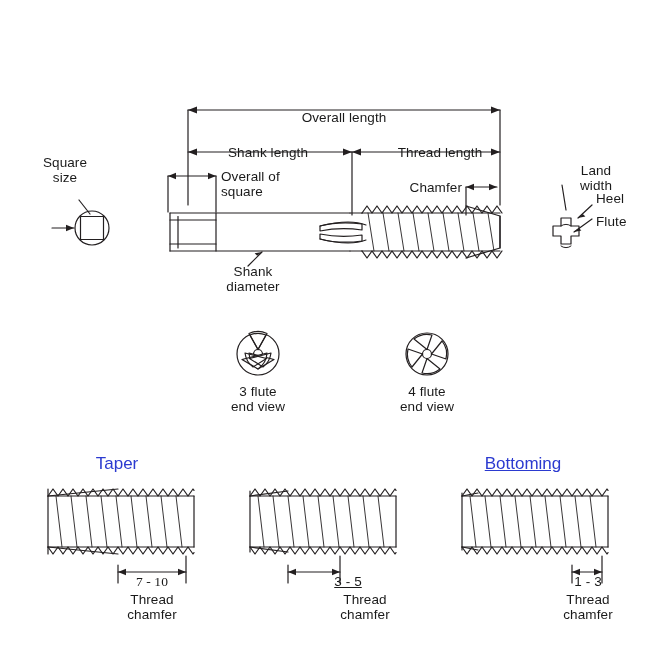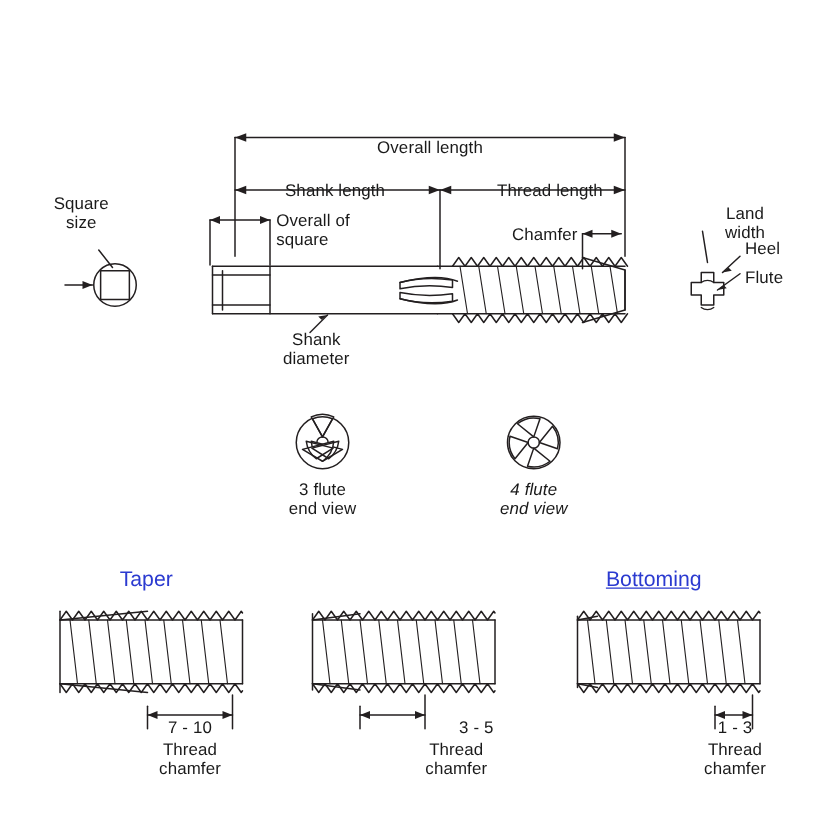--- a/index.html
+++ b/index.html
@@ -298,31 +298,31 @@
   <div class="lbl c" style="left:596px; top:147px;margin-top:16px;">Land
 width</div>
 
   <div class="lbl" style="left:596px; top:191px;">Heel</div>
 
   <div class="lbl" style="left:596px; top:214px;">Flute</div>
 
   <div class="lbl c" style="left:258px; top:384px;">3 flute
 end view</div>
 
-  <div class="lbl c" style="left:427px; top:384px;font-style:italic;">4 flute
+  <div class="lbl c" style="left:427px; top:384px;">4 flute
 end view</div>
 
   <div class="tap-title" style="left:117px; top:454px;">Taper</div>
   <div class="tap-title" style="left:523px; top:454px;text-decoration:underline;">Bottoming</div>
 
-  <div class="lbl c" style="left:152px; top:574px;">7 - 10</div>
+  <div class="lbl c" style="left:152px; top:574px;font-family:Liberation Serif, serif;">7 - 10</div>
   <div class="lbl c" style="left:152px; top:592px;">Thread
 chamfer</div>
 
-  <div class="lbl c" style="left:381px; top:574px;">3 - 5</div>
+  <div class="lbl c" style="left:348px; top:574px;text-decoration:underline;">3 - 5</div>
   <div class="lbl c" style="left:365px; top:592px;">Thread
 chamfer</div>
 
   <div class="lbl c" style="left:588px; top:574px;">1 - 3</div>
   <div class="lbl c" style="left:588px; top:592px;">Thread
 chamfer</div>
 
 </div>
 
 </body></html>

